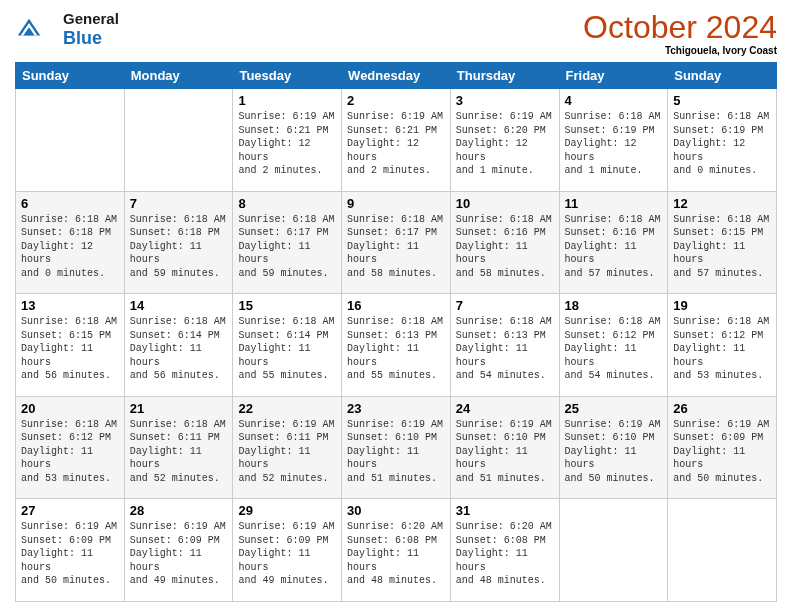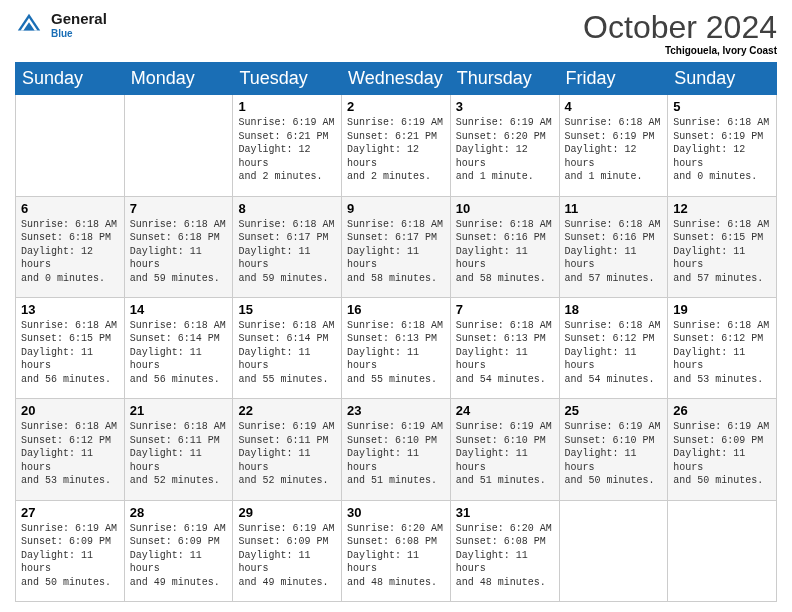--- a/index.html
+++ b/index.html
@@ -19,54 +19,54 @@
     }
     .header {
       display: flex;
       align-items: flex-start;
       justify-content: space-between;
       margin-bottom: 6px;
     }
     .logo {
       display: flex;
       align-items: center;
-      gap: 8px;
+      gap: 20px;
     }
     .logo-icon {
       width: 28px;
       height: 28px;
     }
     .title-block {
       text-align: right;
     }
     .main-title {
       font-size: 32px;
       font-weight: normal;
-      color: #404040;
+      color: #c2410c;
       line-height: 1.1;
     }
     .subtitle {
       font-size: 10px;
       color: #000000;
       font-weight: bold;
     }
     .calendar {
       flex: 1;
       border: 1px solid #ccc;
       border-collapse: collapse;
       width: 100%;
       table-layout: fixed;
     }
     .calendar th {
       background-color: #1a6eb5;
       color: white;
       text-align: left;
       padding: 5px 6px;
-      font-size: 18px;
-      font-weight: normal;
+      font-size: 13px;
+      font-weight: bold;
       border: 1px solid #1a6eb5;
     }
     .calendar td {
       border: 1px solid #ccc;
       vertical-align: top;
       padding: 4px 5px;
       font-size: 10.5px;
       color: #333;
       height: 80px;
     }
@@ -102,21 +102,21 @@
 <div class="page">
   <div class="header">
     <div class="logo">
       <svg class="logo-icon" viewBox="0 0 40 40">
         <polygon points="20,4 36,28 4,28" fill="#1a6eb5"></polygon>
         <polygon points="20,10 32,28 8,28" fill="white"></polygon>
         <polygon points="20,16 28,28 12,28" fill="#1a6eb5"></polygon>
       </svg>
       <div>
         <div style="font-size:15px;font-weight:bold;color:#1a1a1a;line-height:1.2;">General</div>
-        <div style="font-size:10px;font-weight:bold;color:#1a6eb5;line-height:1.2;">Blue</div>
+        <div style="font-size:18px;font-weight:bold;color:#1a6eb5;line-height:1.2;">Blue</div>
       </div>
     </div>
     <div class="title-block">
       <div class="main-title">October 2024</div>
       <div class="subtitle">Tchigouela, Ivory Coast</div>
     </div>
   </div>
 
   <table class="calendar">
     <thead>

